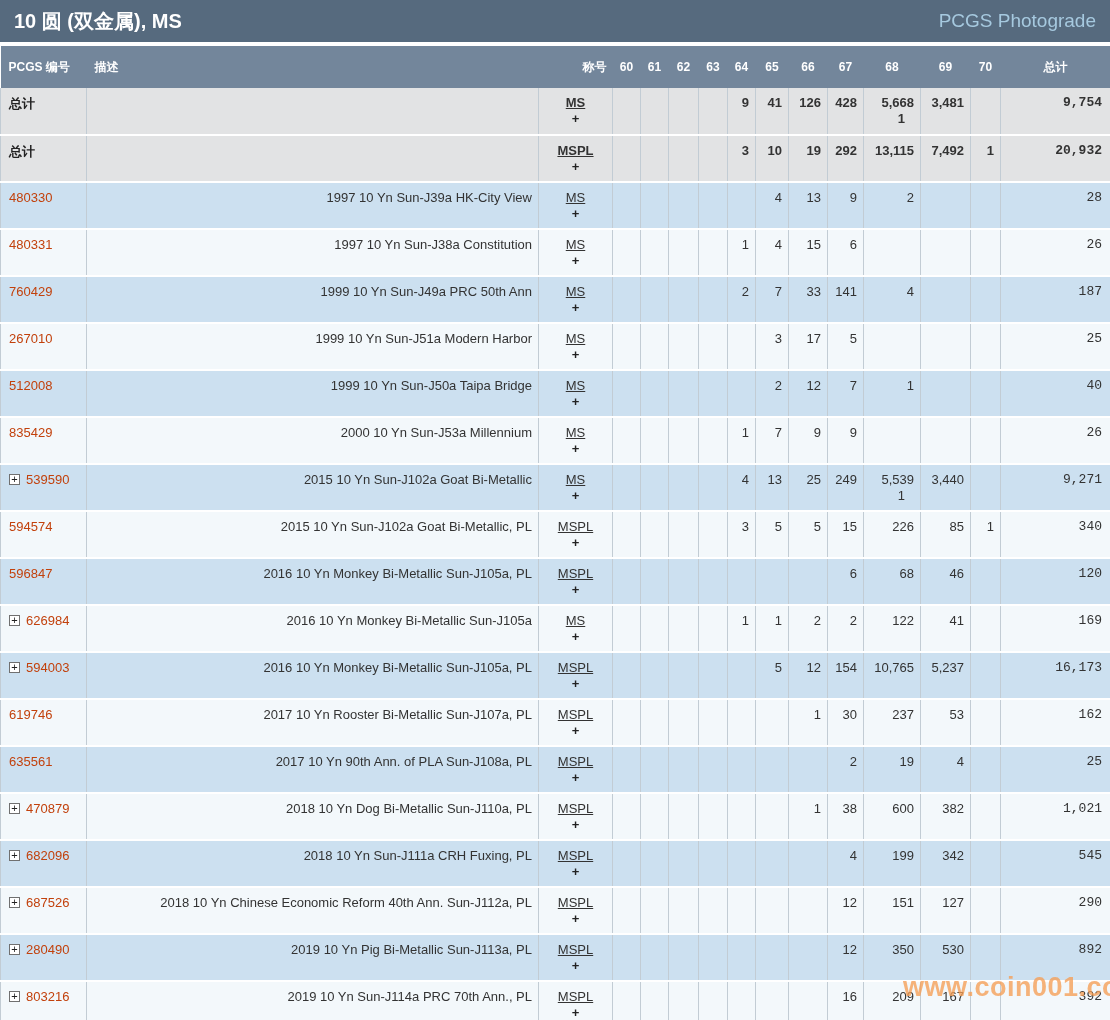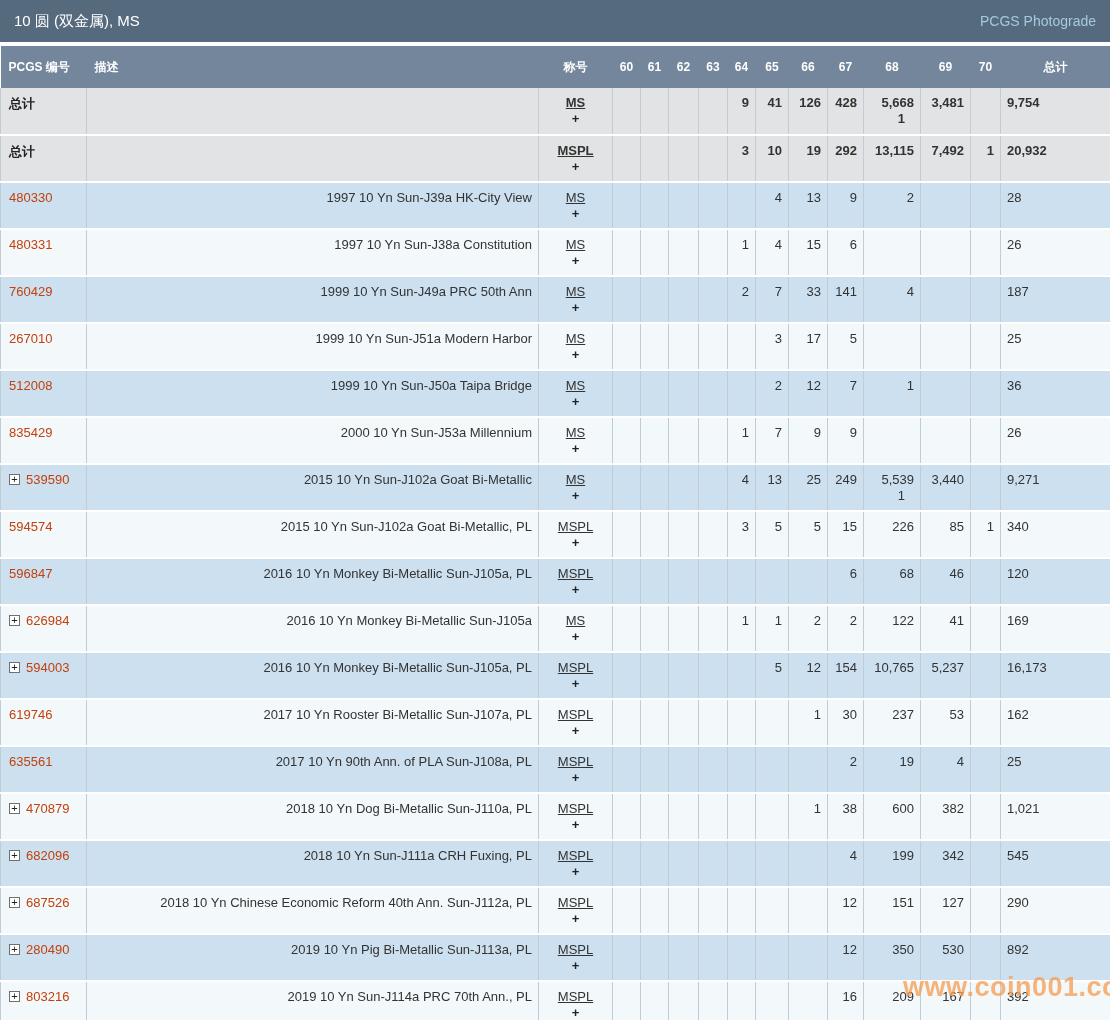--- a/index.html
+++ b/index.html
@@ -7,47 +7,47 @@
   body {
     width:1110px; height:1020px; overflow:hidden; position:relative;
     background:#fff; font-family:"Liberation Sans","DejaVu Sans",sans-serif; color:#333;
   }
   
   .titlebar {
     height:42px; background:#566a7e; color:#fff;
     display:flex; align-items:center; justify-content:space-between;
     padding:0 14px;
   }
-  .titlebar .page-title { font-size:15px; font-weight:normal; }
-  .titlebar .photograde-link { font-size:14px; color:#a6c9df; cursor:pointer; }
+  .titlebar .page-title { font-size:20px; font-weight:bold; }
+  .titlebar .photograde-link { font-size:19px; color:#a6c9df; cursor:pointer; }
   
   table { border-collapse:collapse; width:1110px; table-layout:fixed; margin-top:4px; }
   thead tr { background:#73869b; height:42px;border-radius:7px; }
   th {
     color:#fff; font-size:12px; font-weight:bold; padding:3px 6px 3px 6px;
     white-space:nowrap; overflow:hidden;
   }
   th.a-left { text-align:left; padding-left:8px; }
-  th.a-center { text-align:center; }
+  th.a-center { text-align:right; }
   th.a-right { text-align:center; }
   tbody tr { height:47px; border-bottom:2px solid #fff; }
   tbody td {
     border:1px solid #c2ccd4; border-bottom:none; border-top:none;
     vertical-align:top; font-size:13px; padding:7px 6px 2px 6px;
     overflow:hidden; white-space:nowrap;
   }
   tbody tr { border-left:1px solid #c2ccd4; border-right:1px solid #c2ccd4; }
   .row-total td { background:#e2e3e4; font-weight:bold; }
   .row-blue  td { background:#cce0f0; }
   .row-light td { background:#f3f8fb; }
   .c-num  { text-align:left; padding-left:8px !important; }
   .c-desc { text-align:right; padding-left:8px !important; }
   .c-grade{ text-align:center; }
   .c-val  { text-align:right; }
-  .c-total{ text-align:left; padding-right:8px !important; }
+  .c-total{ text-align:right; padding-right:8px !important;font-family:Liberation Mono, monospace; }
   .pcgs-num { color:#c2410c; cursor:pointer; }
   .total-label { color:#222; font-weight:bold; }
   .grade-label { line-height:16px;text-decoration:underline; }
   .plus-label  { line-height:16px; font-weight:bold; color:#222; }
   .sub-val { padding-right:9px; line-height:17px; }
   .expand-icon {
     display:inline-block; width:11px; height:11px; margin-right:6px;
     border:1px solid #707070; background:#fff; color:#222;
     font-size:11px; line-height:9px; text-align:center; font-weight:normal;
     vertical-align:1px; cursor:pointer;
@@ -390,21 +390,21 @@
         </td>
         <td class="c-val">
           <div>1</div>
         </td>
         <td class="c-val">
           <div></div>
         </td>
         <td class="c-val">
           <div></div>
         </td>
-        <td class="c-total">36</td>
+        <td class="c-total">40</td>
       </tr>
       <tr class="row-light">
         <td class="c-num"><span class="pcgs-num">835429</span></td>
         <td class="c-desc">2000 10 Yn Sun-J53a Millennium</td>
         <td class="c-grade">
           <div class="grade-label">MS</div>
           <div class="plus-label">+</div>
         </td>
         <td class="c-val">
           <div></div>

